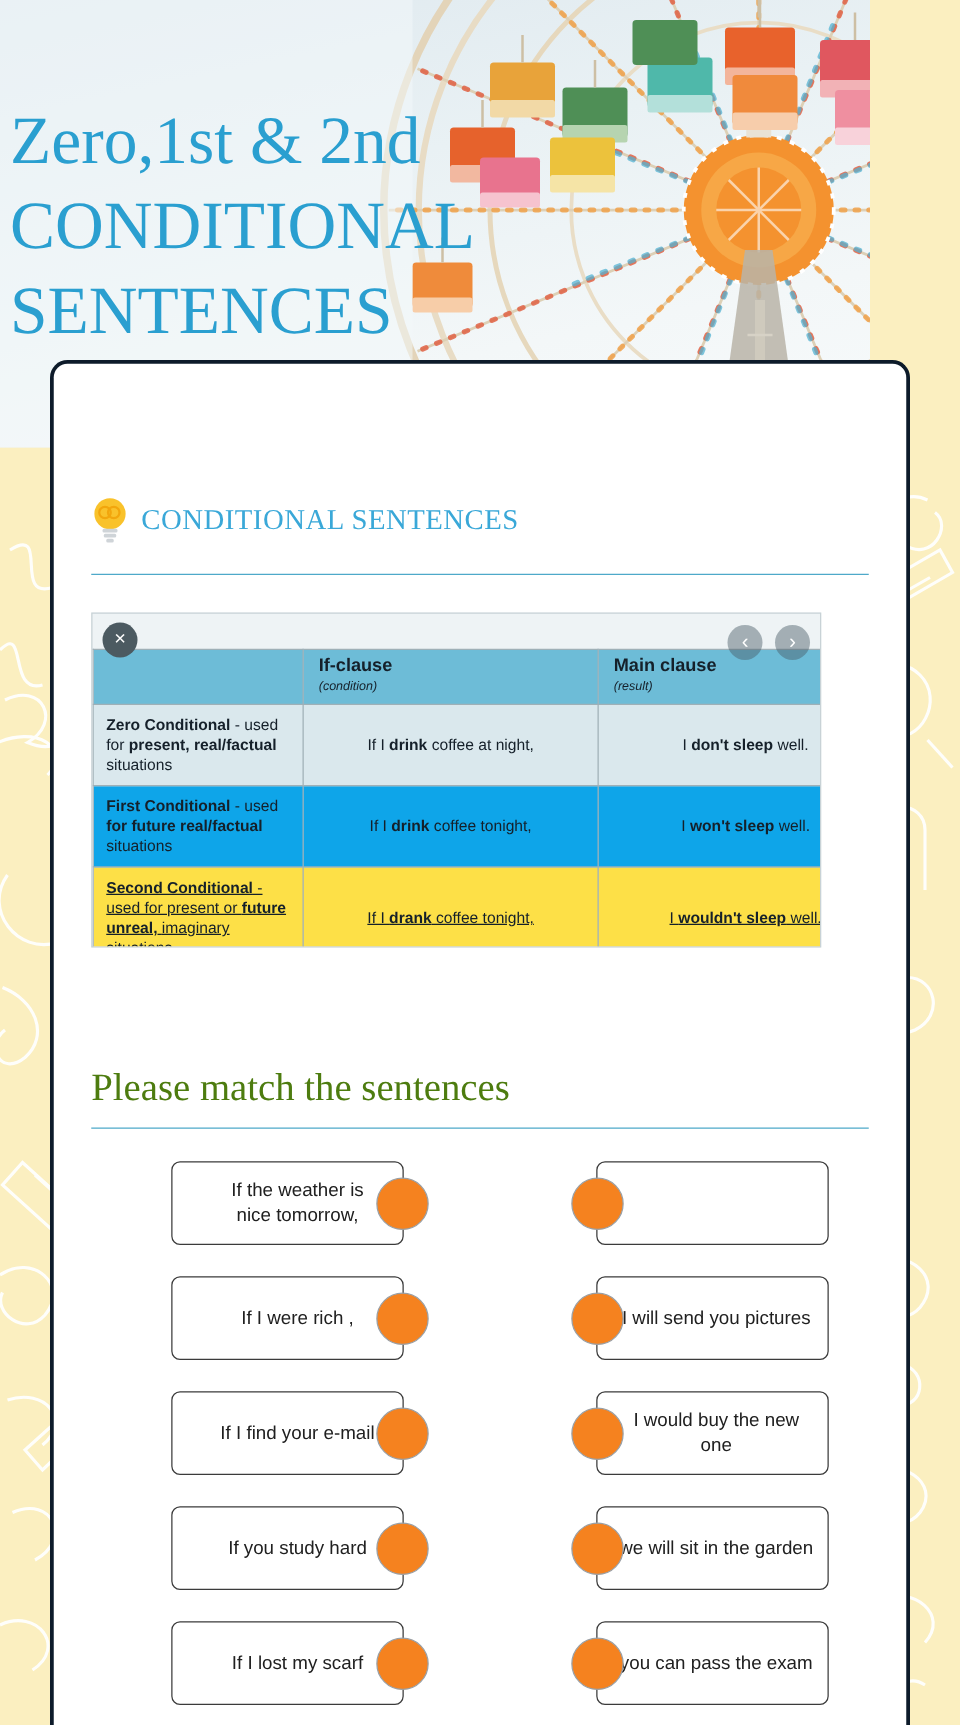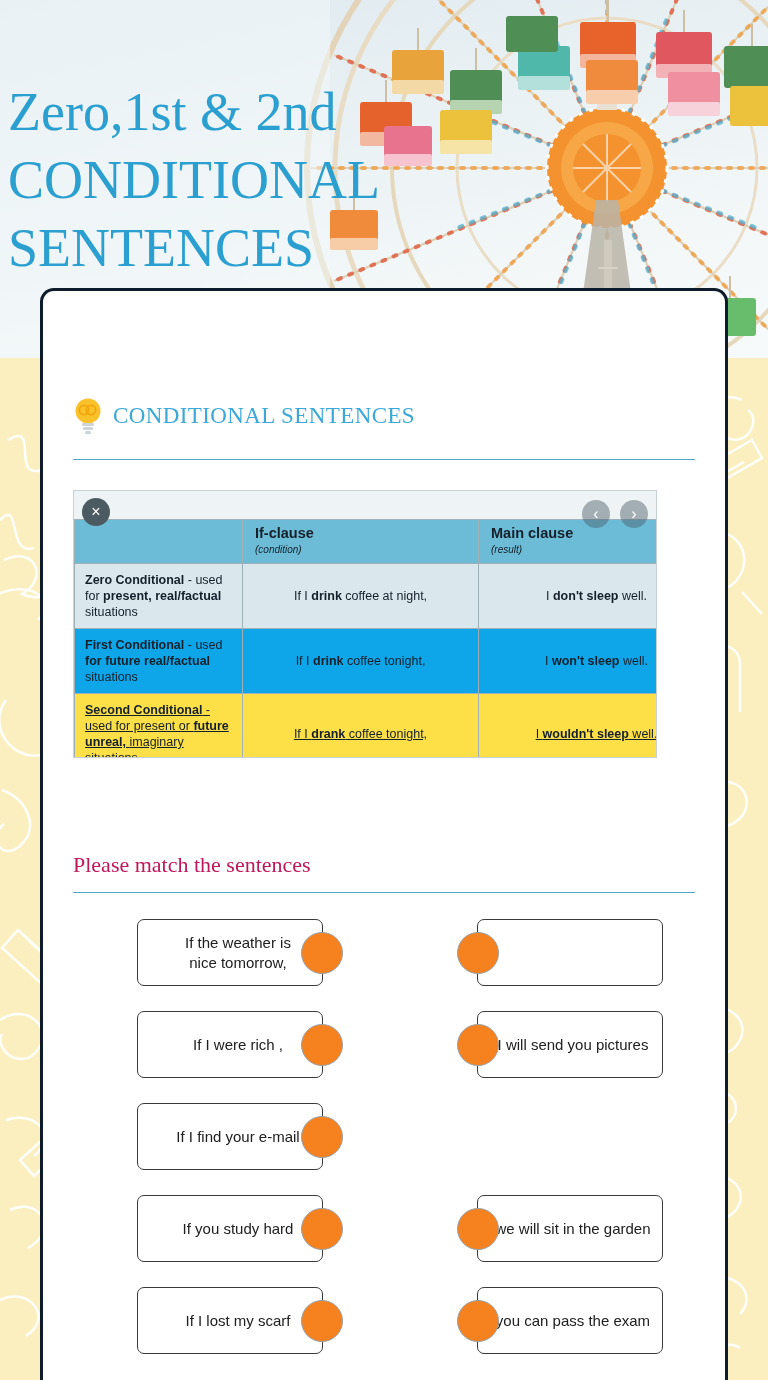--- a/index.html
+++ b/index.html
@@ -18,21 +18,21 @@
     overflow: hidden;
   }
   .doodle-layer {
     position: absolute; inset: 0;
     pointer-events: none;
   }
 
   
   .hero {
     position: absolute; left: 0; top: 0;
-    width: 768px; height: 358px;
+    width: 696px; height: 358px;
     overflow: hidden;
     background: linear-gradient(170deg,#e8eff3 0%, #eef4f6 45%, #f4f8f9 100%);
   }
   .hero-sky {
     position: absolute; inset: 0;
     background: linear-gradient(168deg,#dfe9ef 0%, #e9f1f4 38%, #f3f7f8 72%, #f7fafb 100%);
   }
   .hero-title {
     position: absolute;
     left: 8px; top: 78px;
@@ -135,23 +135,23 @@
     display: flex; align-items: center; justify-content: center;
     color: #ffffff;
   }
   .tbl-close { left: 8px; top: 7px; background: #4c5a61; }
   .tbl-prev  { right: 46px; top: 9px; background: rgba(70,92,102,.45); }
   .tbl-next  { right: 8px;  top: 9px; background: rgba(70,92,102,.45); }
 
   
   .match-title {
     margin-top: 94px;
-    color: #be185d;
+    color: #4d7c0f;
     font-family: "Liberation Serif", serif;
-    font-size: 22px;
+    font-size: 31px;
   }
   .match-rule {
     margin-top: 14px;
     height: 1px;
     background: #4ea9c9;
   }
   .match-grid {
     margin-top: 26px;
     display: flex;
     flex-direction: column;
@@ -500,20 +500,24 @@
             <span class="dot"></span>
             <span>I will send you pictures</span>
           </div>
         </div>
 
         <div class="match-row">
           <div class="card left">
             <span>If I find your e-mail</span>
             <span class="dot"></span>
           </div>
+          <div class="card right">
+            <span class="dot"></span>
+            <span>I would buy the new one</span>
+          </div>
         </div>
 
         <div class="match-row">
           <div class="card left">
             <span>If you study hard</span>
             <span class="dot"></span>
           </div>
           <div class="card right">
             <span class="dot"></span>
             <span>we will sit in the garden</span>

